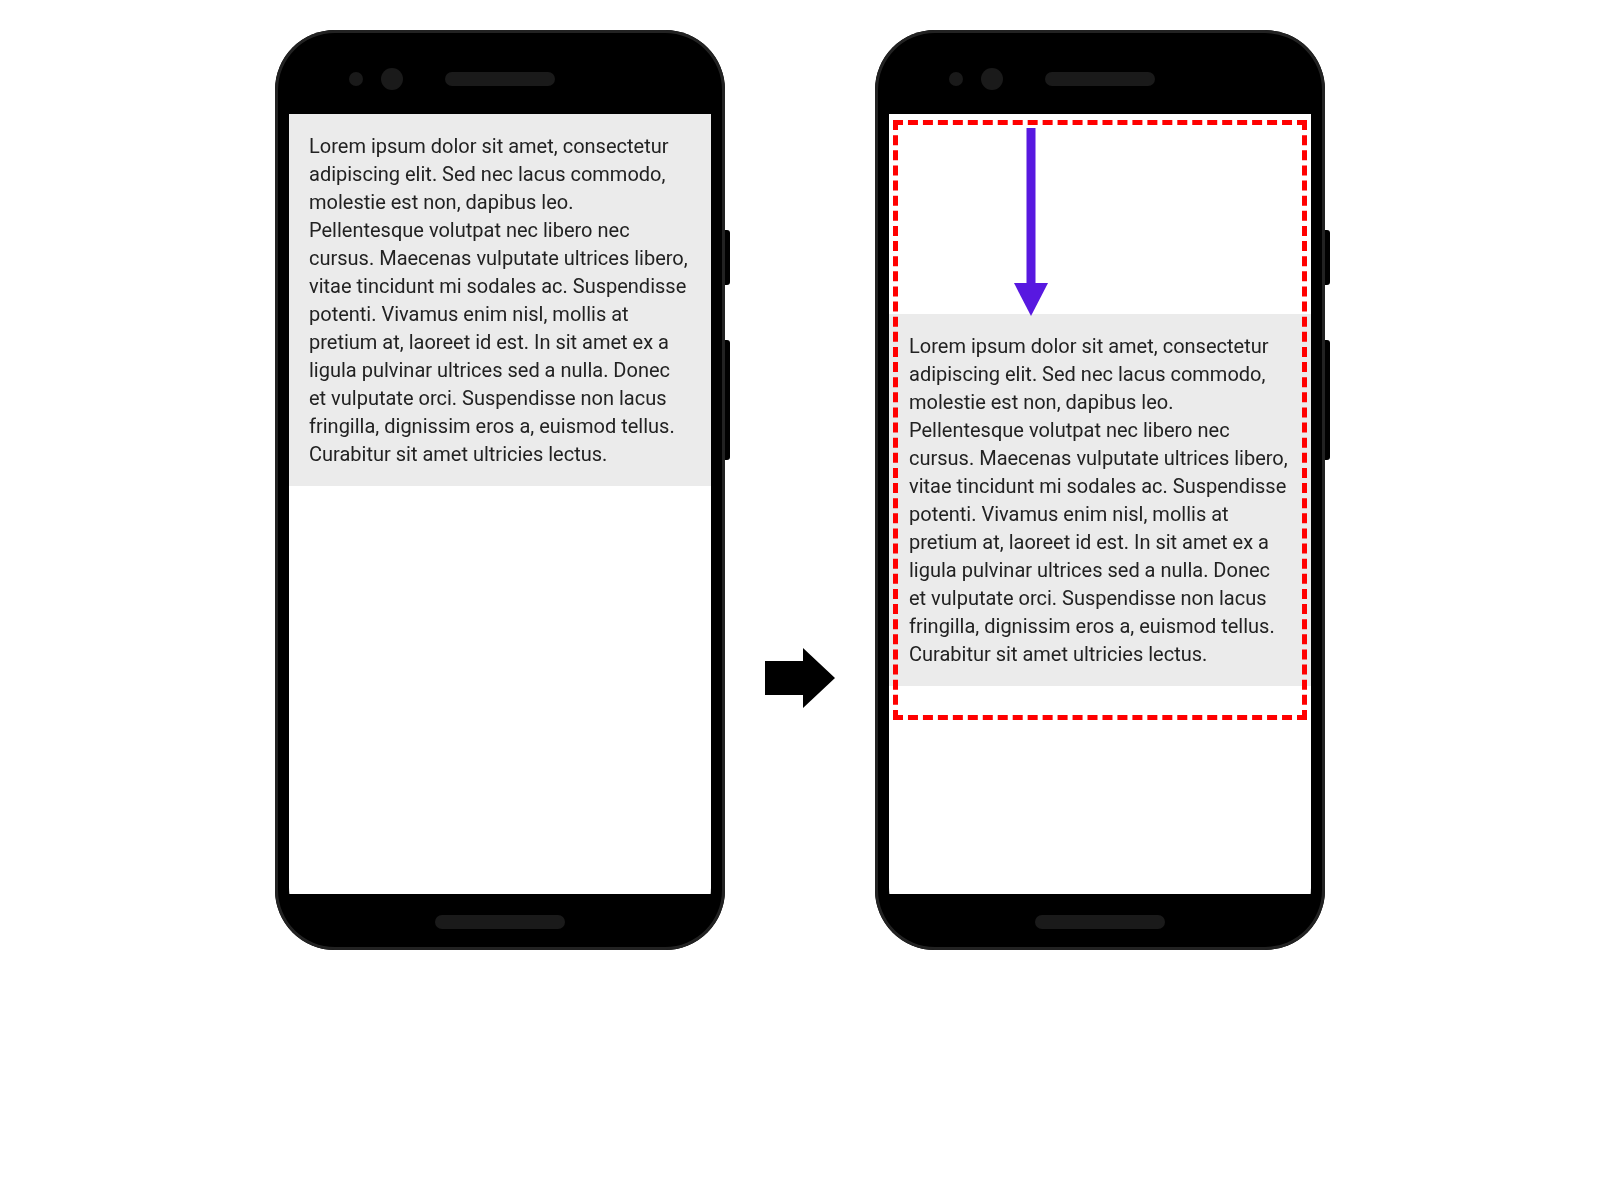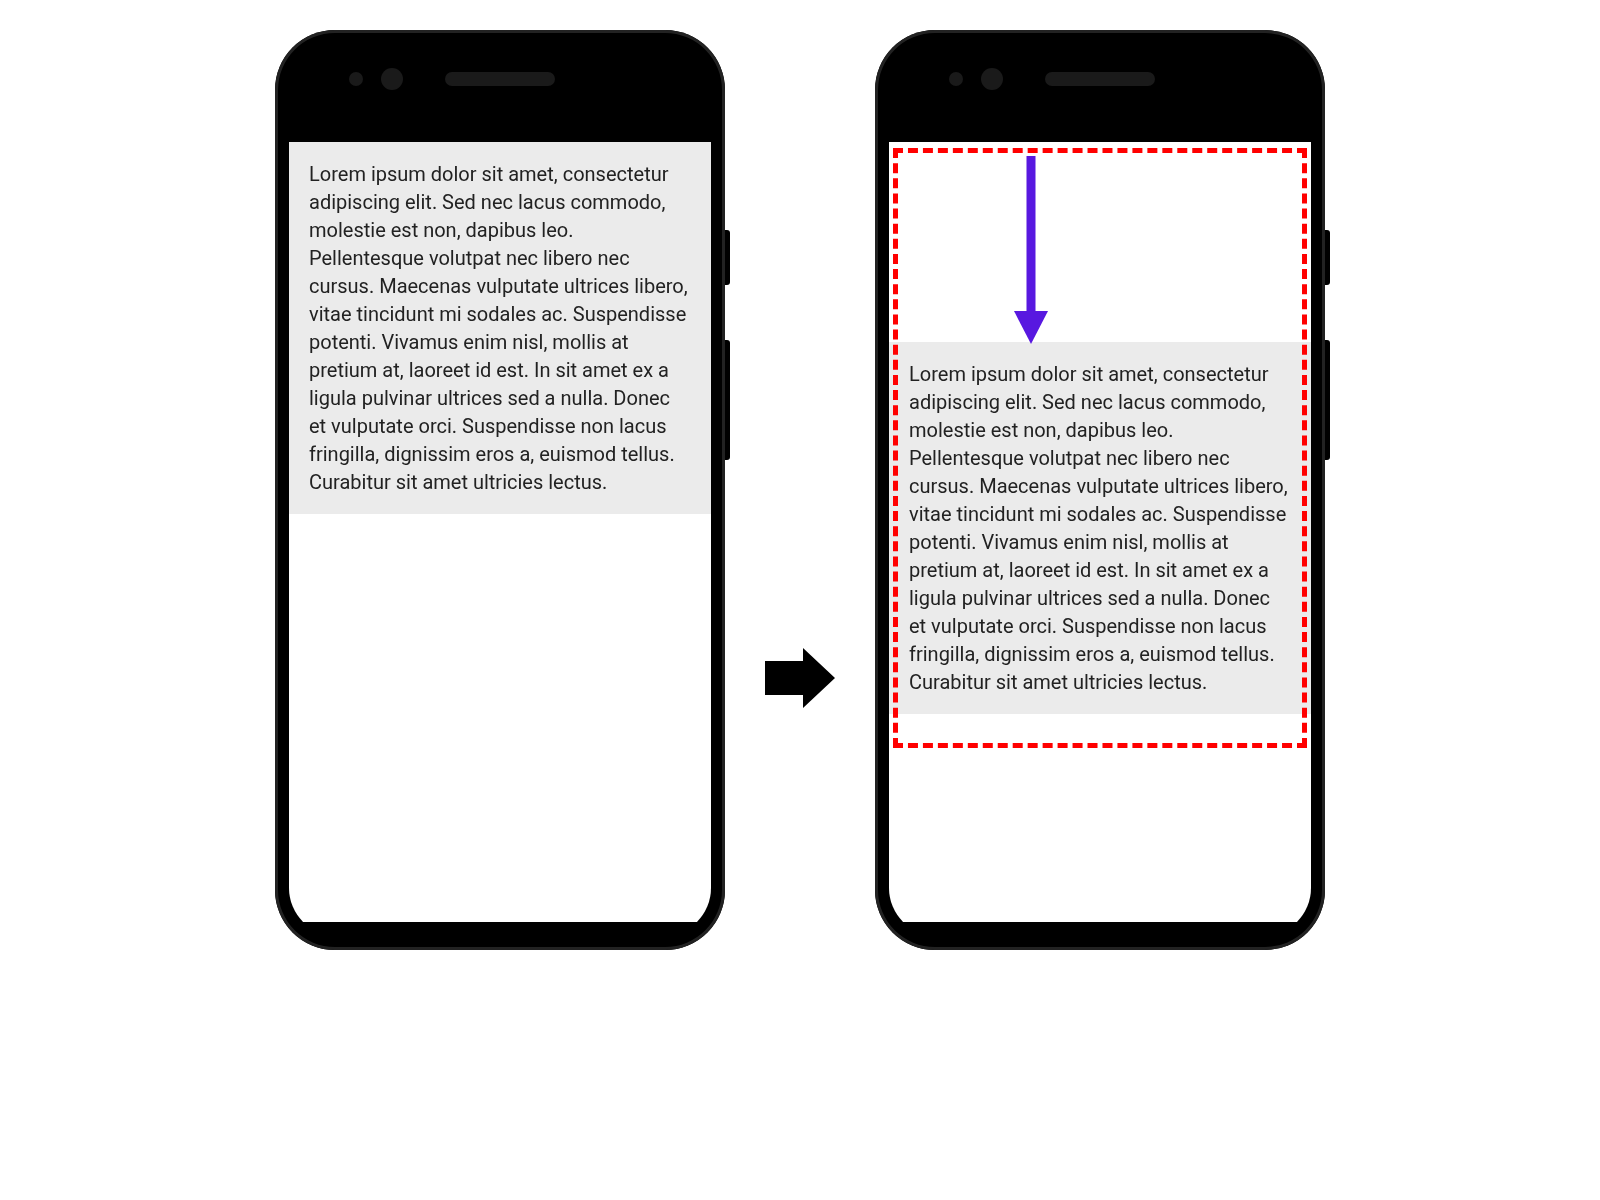--- a/index.html
+++ b/index.html
@@ -86,21 +86,20 @@
       background: #1a1a1a;
       border-radius: 50%;
     }
     .sensor-dot.big { width: 22px; height: 22px; }
 
     .screen {
       background: #ffffff;
       height: 780px;
       position: relative;
       overflow: hidden;
-      margin-top: 28px;
     }
 
     .bottom-bar {
       height: 56px;
       background: #000;
       display: flex;
       justify-content: center;
       align-items: center;
     }
     .home-indicator {

